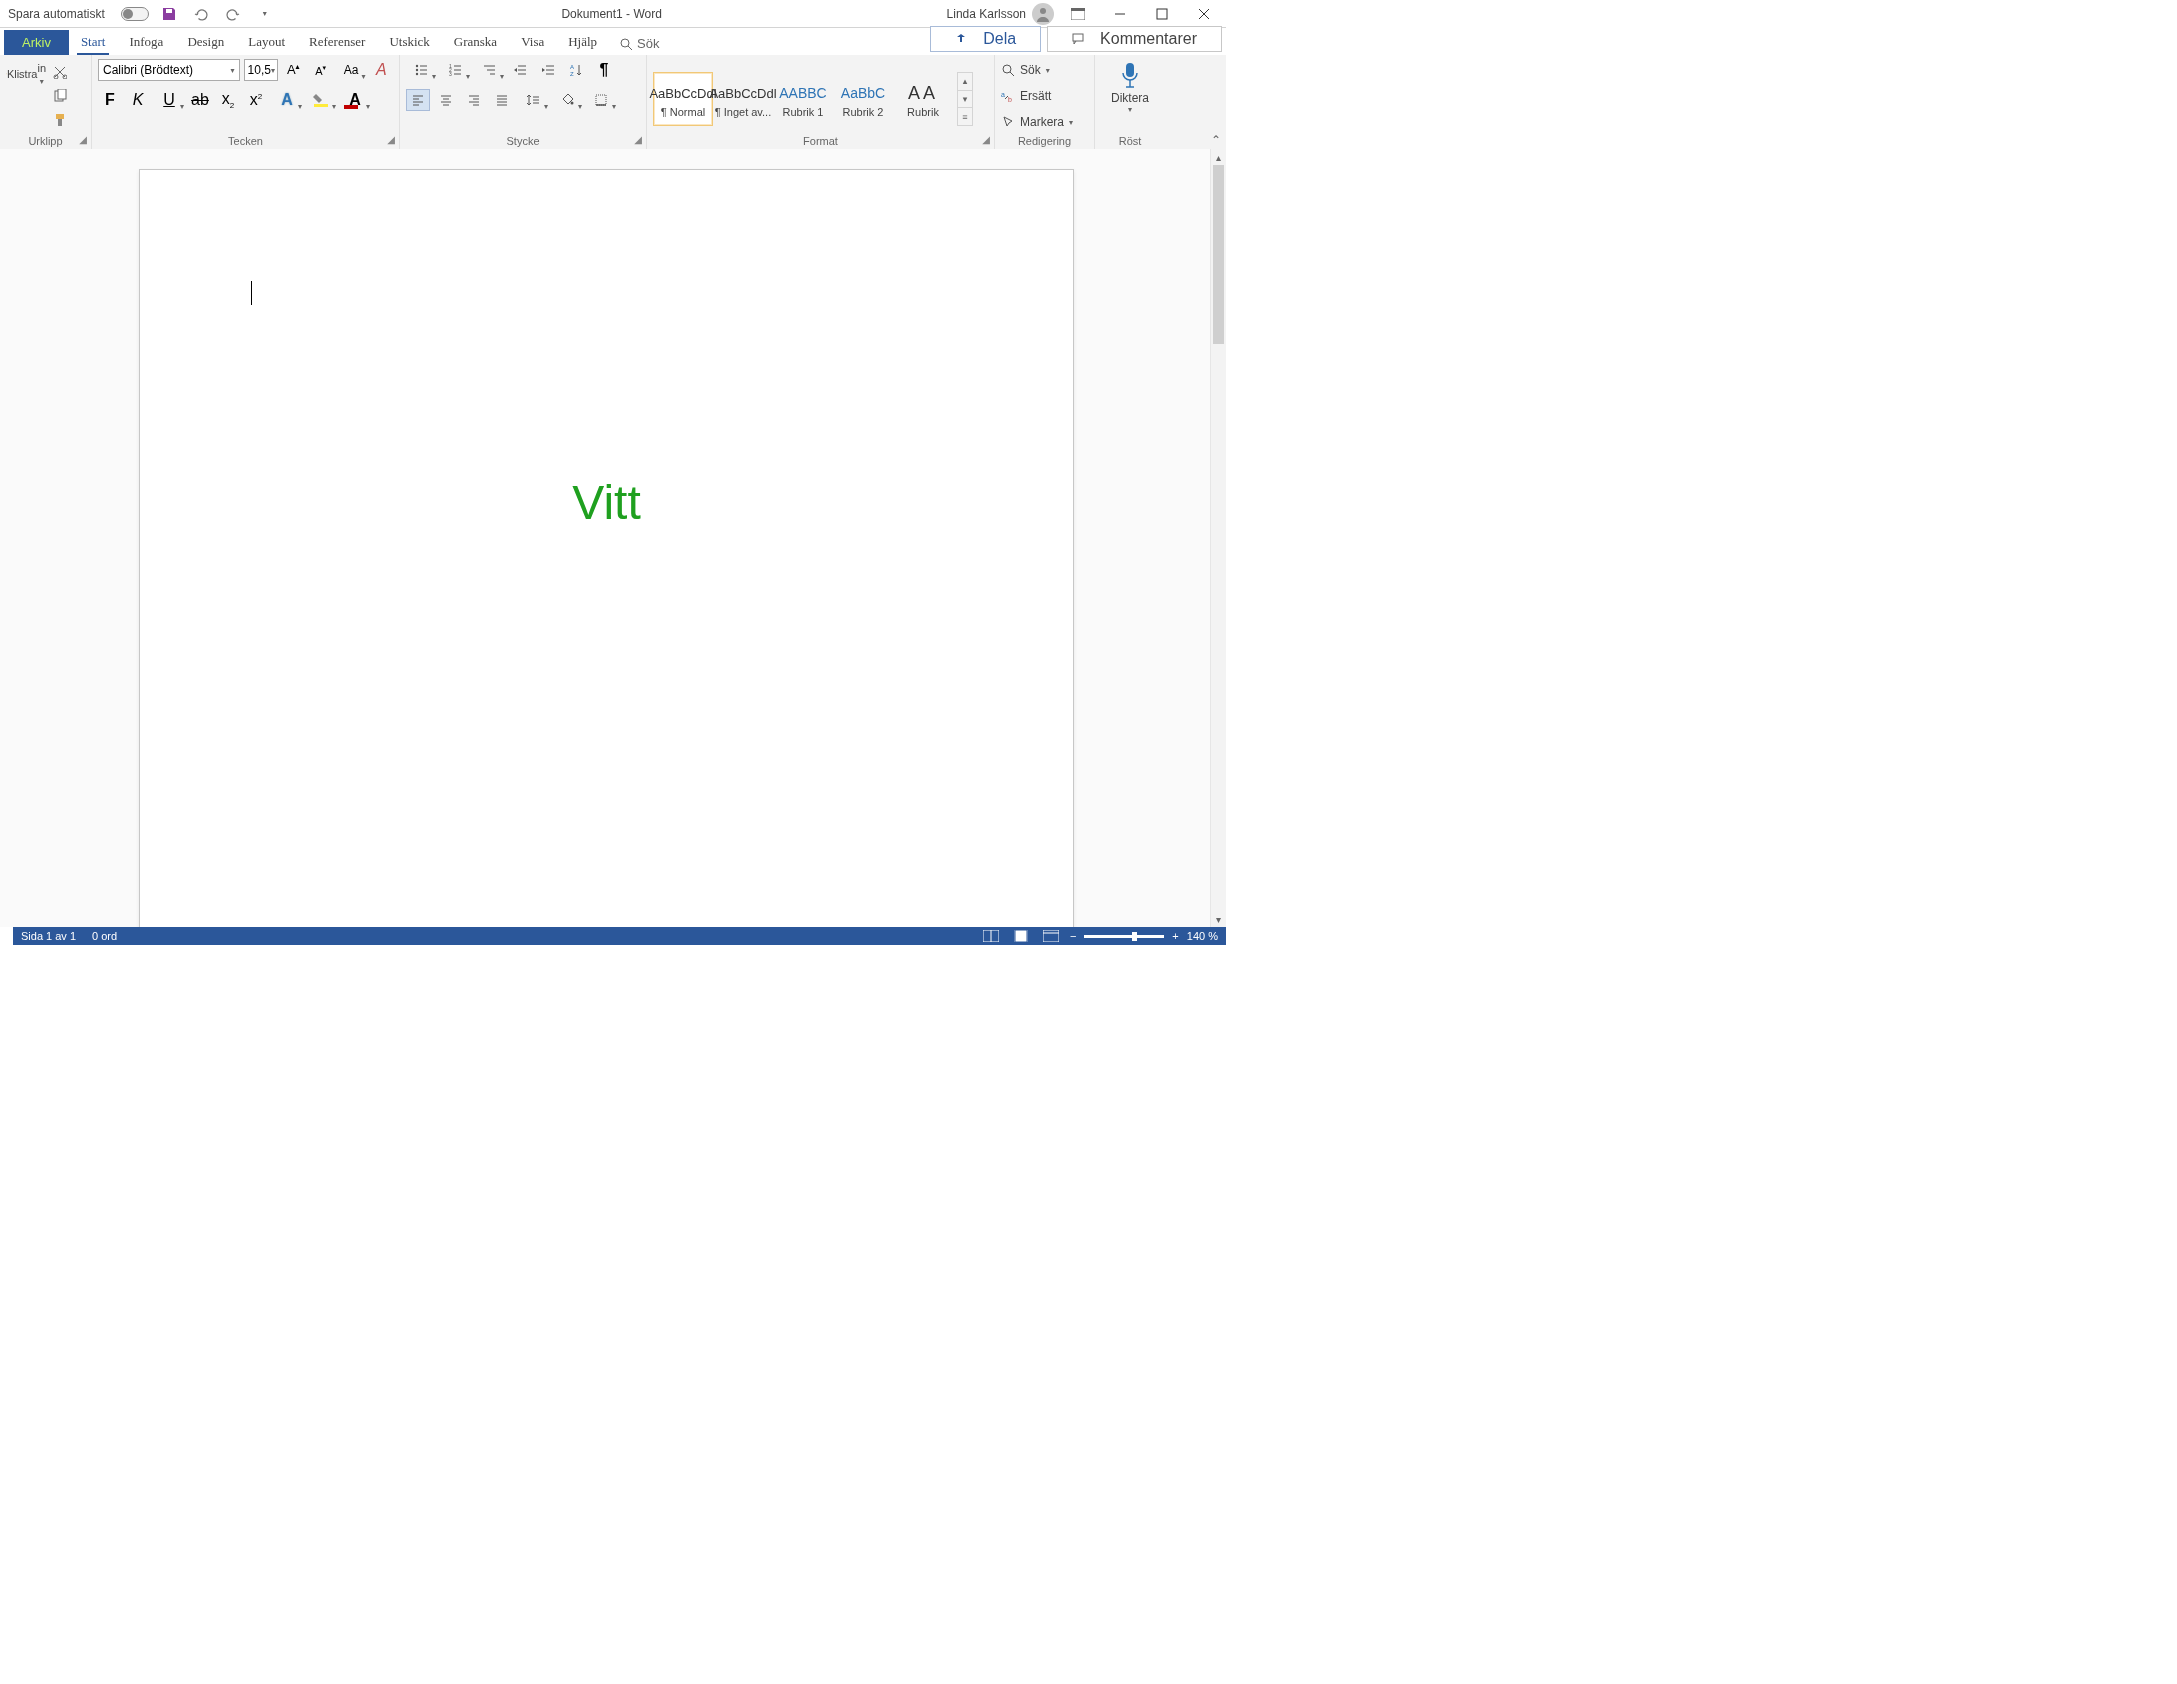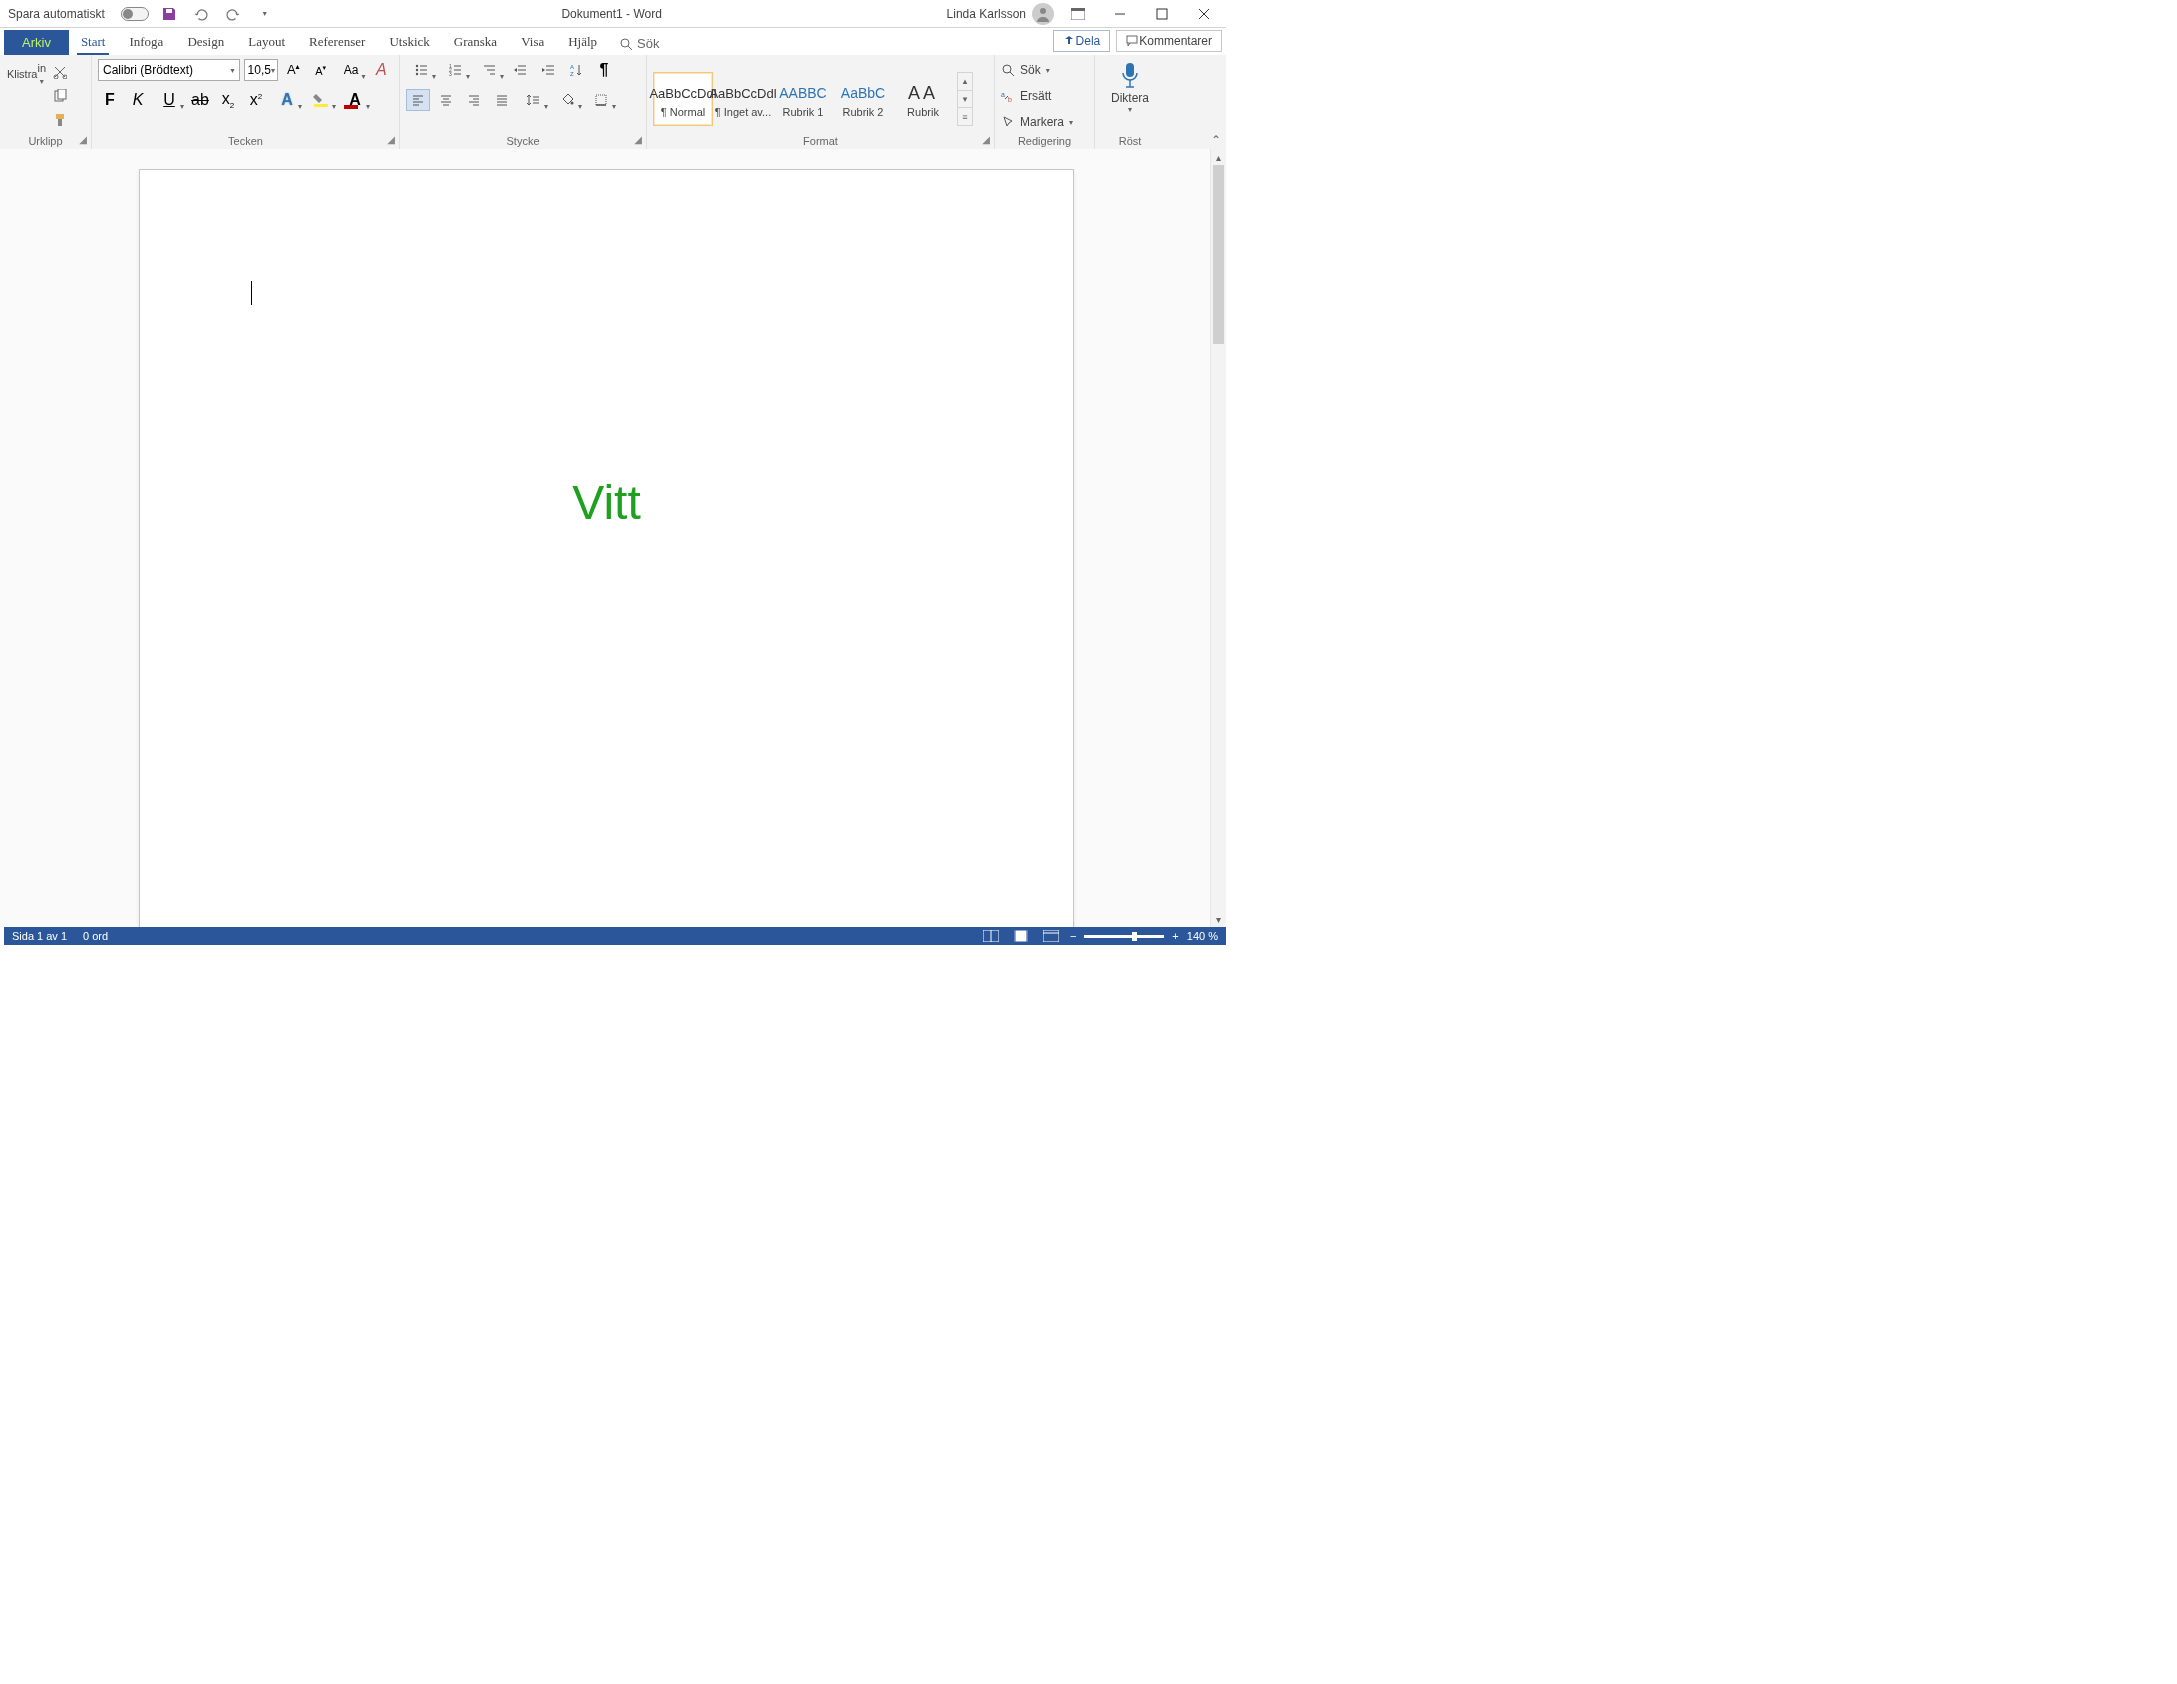--- a/index.html
+++ b/index.html
@@ -19,21 +19,21 @@
 .win-btn { width: 36px; height: 24px; display: inline-flex; align-items: center; justify-content: center; cursor: pointer; }
 
 
 .tabs-row { height: 27px; display: flex; align-items: flex-end; background: #fff; padding: 0 4px; font-size: 13px; color: #444; }
 .tab-file { background: #2b579a; color: #bef264; padding: 5px 18px; cursor: pointer; }
 .tab { padding: 5px 12px; cursor: pointer; position: relative; font-family: Liberation Serif, serif; }
 .tab-active { color: #2b579a; }
 .tab-active::after { content: ""; position: absolute; bottom: 0; left: 8px; right: 8px; height: 2px; background: #2b579a; }
 .tabs-search { display: flex; align-items: center; gap: 4px; padding: 4px 10px; color: #666; }
 .tabs-right { margin-left: auto; display: flex; gap: 6px; padding-bottom: 3px; }
-.share-btn, .comments-btn { border: 1px solid #c7c7c7; padding: 3px 9px; font-size: 12px; display: flex; align-items: center; gap: 1px; cursor: pointer; background: #fff; }
+.share-btn, .comments-btn { border: 1px solid #c7c7c7; padding: 3px 24px; font-size: 16px; display: flex; align-items: center; gap: 16px; cursor: pointer; background: #fff; }
 .share-btn { color: #2b579a; border-color: #a8bbd8; }
 
 
 .ribbon { height: 95px; background: #f3f3f3; border-bottom: 1px solid #d4d4d4; display: flex; }
 .group { border-right: 1px solid #e0e0e0; display: flex; flex-direction: column; justify-content: space-between; padding: 4px 6px 2px; }
 .group-body { flex: 1; display: flex; align-items: flex-start; }
 .group-label { font-size: 11px; color: #666; text-align: center; padding-top: 2px; position: relative; }
 .group-launcher { position: absolute; right: -2px; bottom: 2px; font-size: 10px; color: #888; cursor: pointer; }
 
 
@@ -82,21 +82,21 @@
 .cursor-caret { position: absolute; left: 111px; top: 111px; width: 1px; height: 24px; background: #000; }
 .watermark { position: absolute; left: 50%; top: 305px; transform: translateX(-50%); font-size: 48px; font-weight: 400; color: #1fa01f; font-family: "Segoe UI Light","Segoe UI",Arial,sans-serif; }
 
 
 .vscroll { position: absolute; right: 0; top: 149px; bottom: 18px; width: 16px; background: #f3f3f3; border-left: 1px solid #e6e6e6; }
 .vscroll .arrow { height: 16px; display: flex; align-items: center; justify-content: center; font-size: 10px; color: #666; cursor: pointer; }
 .vscroll .thumb { position: absolute; left: 2px; right: 2px; top: 16px; height: 179px; background: #cfcfcf; }
 .collapse-rbn { position: absolute; right: 2px; top: 133px; font-size: 12px; color: #666; cursor: pointer; width: 16px; text-align: center; }
 
 
-.status-bar { position: absolute; bottom: 0; left: 4px; right: 0; height: 18px; background: #2b579a; color: #fff; font-size: 11px; display: flex; align-items: center; padding: 0 8px; }
+.status-bar { position: absolute; bottom: 0; left: 13px; right: 0; height: 18px; background: #2b579a; color: #fff; font-size: 11px; display: flex; align-items: center; padding: 0 8px; }
 .status-left { display: flex; gap: 16px; }
 .status-right { margin-left: auto; display: flex; align-items: center; gap: 8px; }
 .view-btn { width: 22px; height: 16px; display: inline-flex; align-items: center; justify-content: center; cursor: pointer; }
 .zoom-slider { width: 80px; height: 3px; background: #fff; position: relative; }
 .zoom-thumb { position: absolute; left: 48px; top: -3px; width: 5px; height: 9px; background: #fff; }
 
 svg { display: block; }
 .dd-tri { font-size: 8px; color: #666; }
 </style>
 </head>

